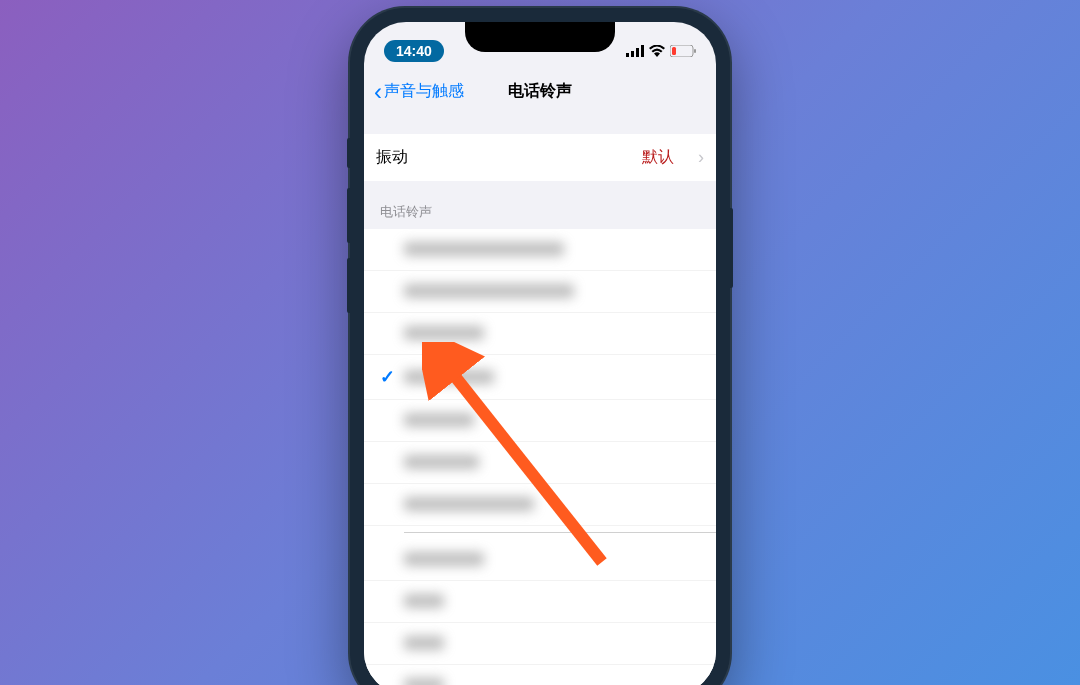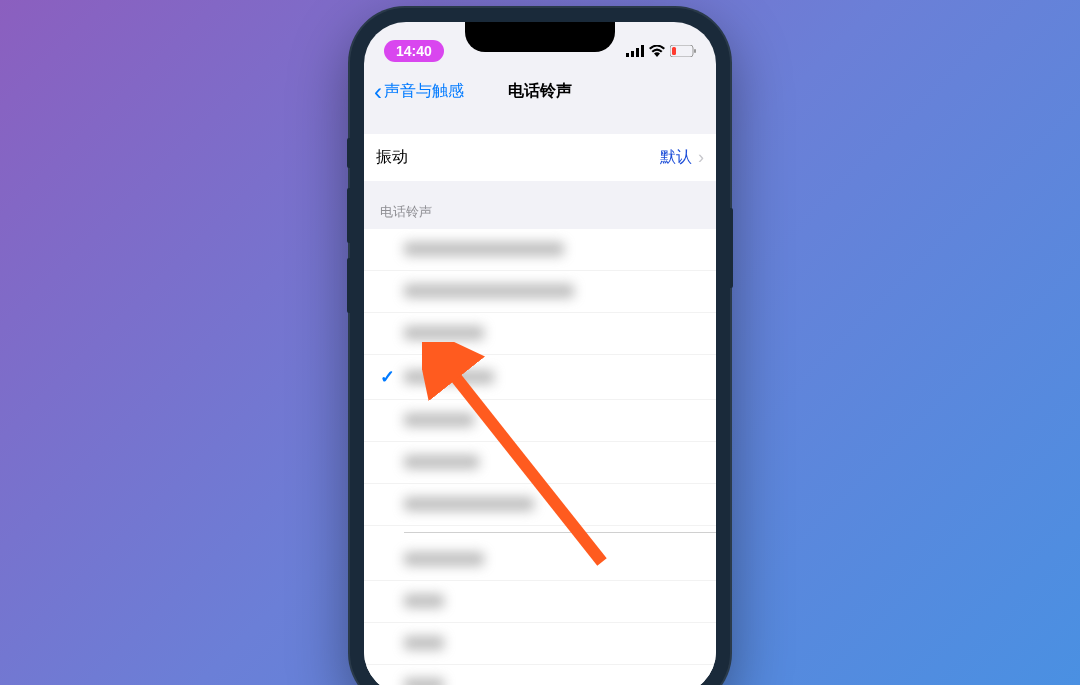--- a/index.html
+++ b/index.html
@@ -65,21 +65,21 @@
   }
   .status-bar {
     height: 48px;
     display: flex;
     justify-content: space-between;
     align-items: center;
     padding: 0 20px;
     padding-top: 10px;
   }
   .time-pill {
-    background: #d946ef;
+    background: #0369a1;
     color: white;
     padding: 3px 12px;
     border-radius: 14px;
     font-size: 14px;
     font-weight: 600;
   }
   .status-icons {
     display: flex;
     align-items: center;
     gap: 5px;
@@ -117,23 +117,23 @@
   }
   .cell {
     background: white;
     display: flex;
     align-items: center;
     padding: 13px 12px;
     font-size: 16px;
     color: #000;
   }
   .cell-value {
-    color: #1d4ed8;
+    color: #b91c1c;
     margin-left: auto;
-    margin-right: 6px;
+    margin-right: 24px;
     text-align: right;
   }
   .chevron-right {
     color: #c7c7cc;
     font-size: 18px;
   }
   .section-header {
     padding: 22px 16px 8px;
     font-size: 13px;
     color: #8e8e93;

